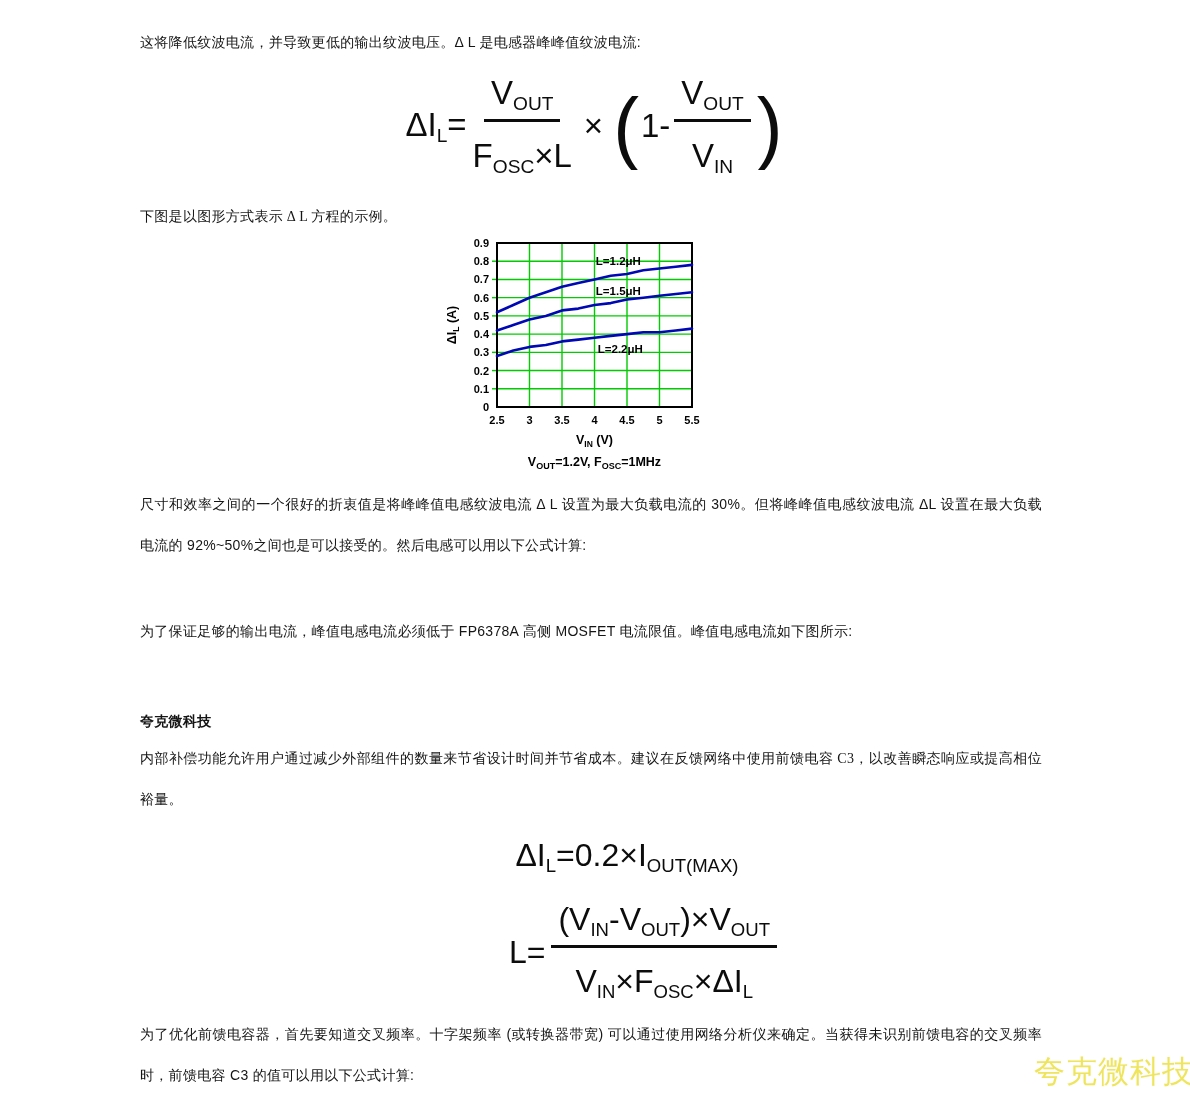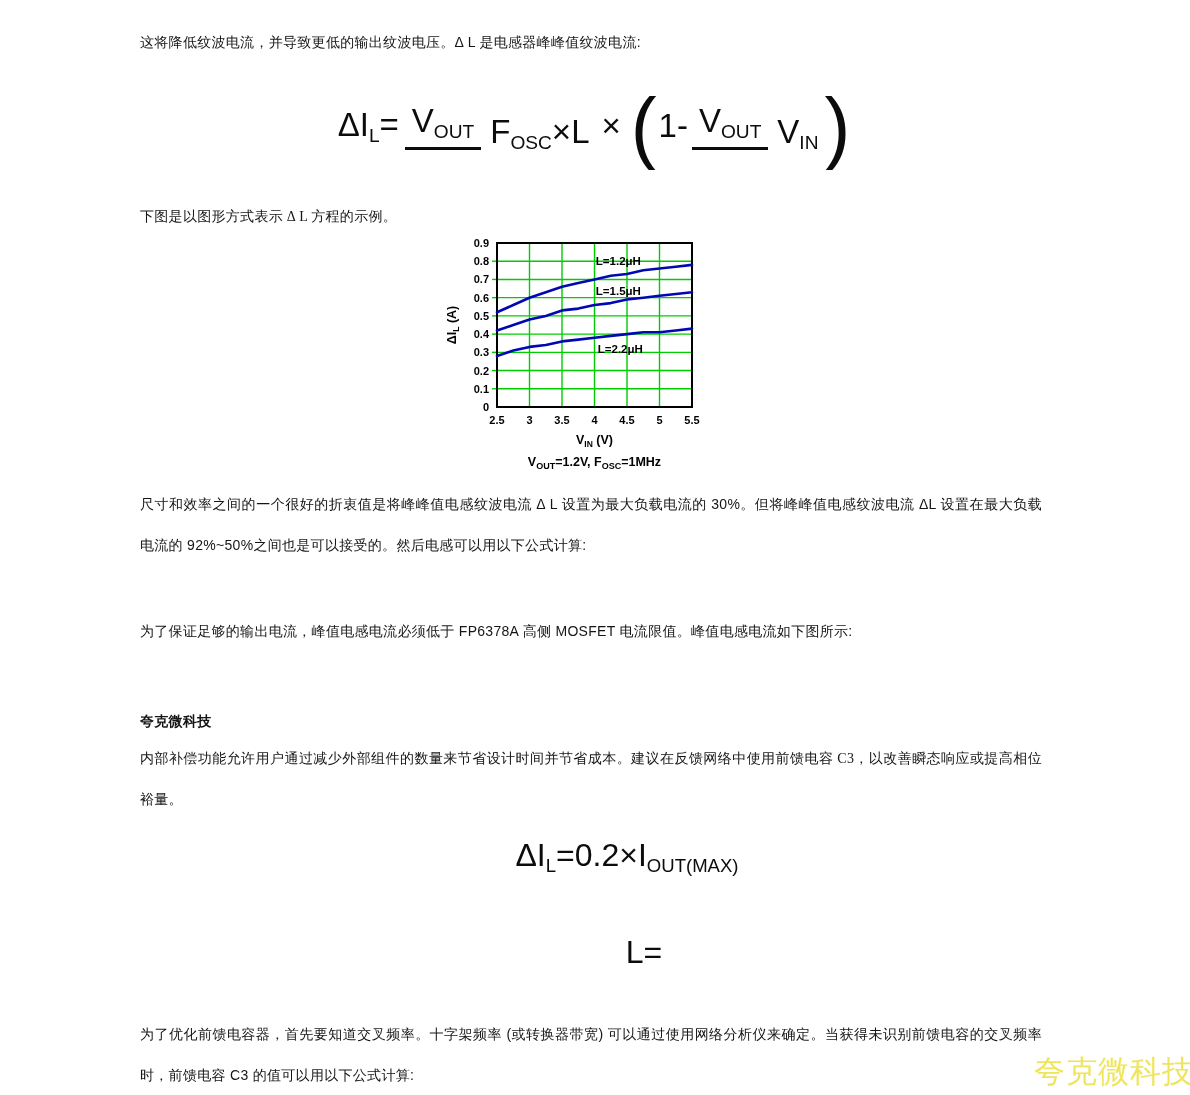--- a/index.html
+++ b/index.html
@@ -17,21 +17,21 @@
   .single { text-align:left; }
 
   
   .formula {
     position:absolute; left:0; width:1190px;
     display:flex; justify-content:center; align-items:center;
     color:#0c0c0c; white-space:nowrap;margin-top:8px;
   }
   .f-large { font-size:33px; }
   .f-mid   { font-size:32px; }
-  .frac { display:inline-flex; flex-direction:row; align-items:center; margin:0 4px;gap:9px; }
+  .frac { display:inline-flex; flex-direction:column; align-items:center; margin:0 4px; }
   .frac .num { border-bottom:3px solid #0c0c0c; padding:0 7px 4px 7px; }
   .frac .den { padding-top:15px; }
   .sb { font-size:0.58em; vertical-align:-0.30em; letter-spacing:0; }
   .op { margin:0 8px; }
   .paren {
     font-size:2.35em; font-weight:normal; line-height:0;
     display:inline-block; transform:scaleY(1.02); margin:0 2px;
   }
   .lhs { margin-right:2px; }
 
@@ -133,17 +133,21 @@
 <p class="para heading" style="top:687px;">夸克微科技</p>
 
 <p class="para" style="top:724px;font-family:Liberation Serif, serif;">内部补偿功能允许用户通过减少外部组件的数量来节省设计时间并节省成本。建议在反馈网络中使用前馈电容 C3，以改善瞬态响应或提高相位裕量。</p>
 
 <div class="formula f-mid" style="top:826px; height:46px; transform:translateX(32px);">
   <span><span>ΔI</span><span class="sb">L</span><span>=0.2×I</span><span class="sb">OUT(MAX)</span></span>
 </div>
 
 <div class="formula f-mid" style="top:898px; height:92px; transform:translateX(50px);">
   <span class="lhs"><span>L</span><span>=</span></span>
+  <span class="frac">
+    <span class="num"><span>(V</span><span class="sb">IN</span><span>-V</span><span class="sb">OUT</span><span>)×V</span><span class="sb">OUT</span></span>
+    <span class="den"><span>V</span><span class="sb">IN</span><span>×F</span><span class="sb">OSC</span><span>×ΔI</span><span class="sb">L</span></span>
+  </span>
 </div>
 
 <p class="para" style="top:1000px;">为了优化前馈电容器，首先要知道交叉频率。十字架频率 (或转换器带宽) 可以通过使用网络分析仪来确定。当获得未识别前馈电容的交叉频率时，前馈电容 C3 的值可以用以下公式计算:</p>
 
 <div class="watermark">夸克微科技</div>
 
 </body></html>

